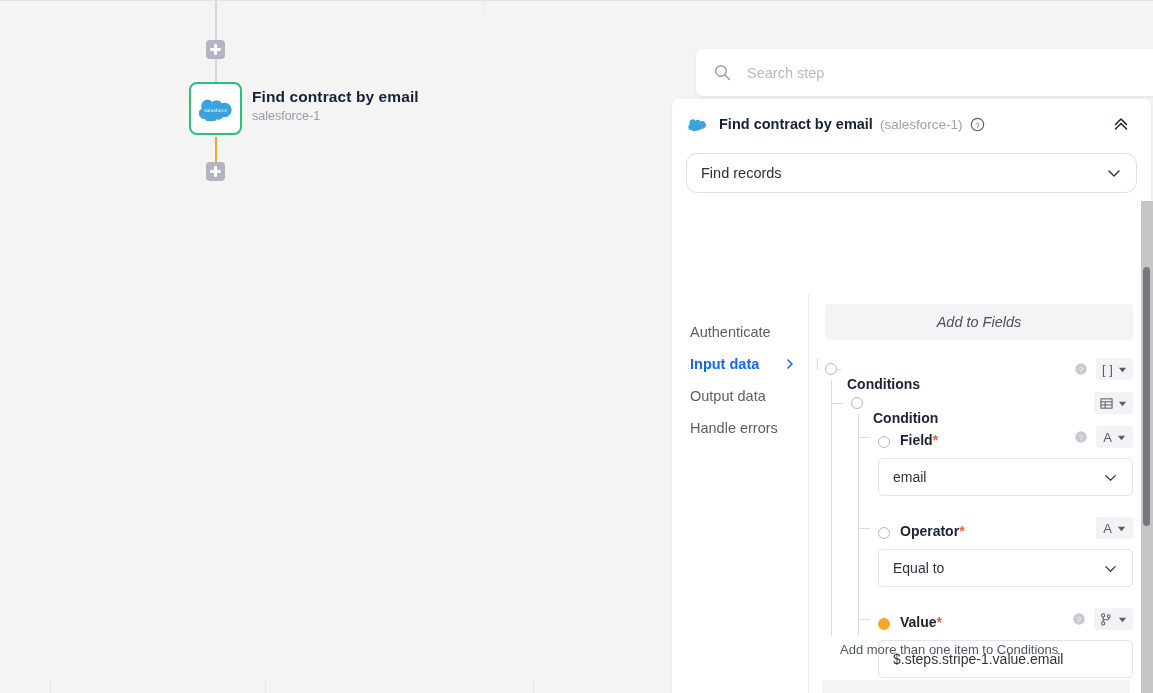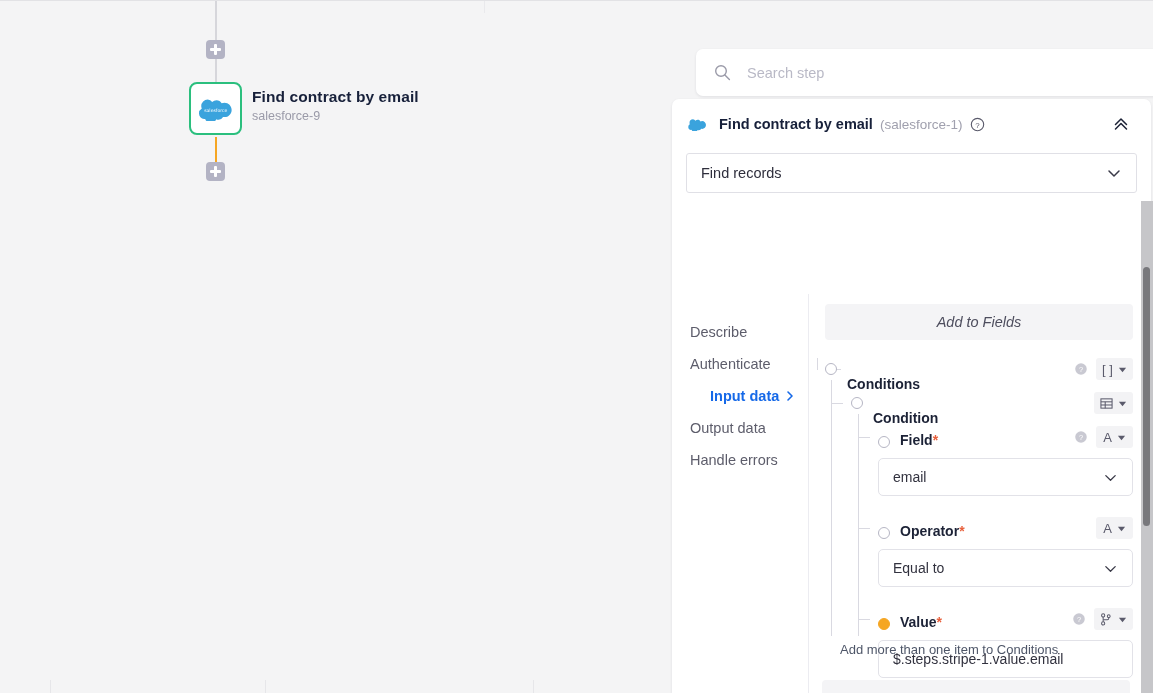--- a/index.html
+++ b/index.html
@@ -164,21 +164,21 @@
     margin-left: auto;
     cursor: pointer;
     display: flex;
     padding: 4px;
   }
 
   .action-select {
     margin: 4px 14px 0 14px;
     height: 40px;
     border: 1px solid #e0e0e6;
-    border-radius: 3px;
+    border-radius: 11px;
     display: flex;
     align-items: center;
     padding: 0 14px;
     cursor: pointer;
     background: #fff;
   }
   .action-select-label {
     font-size: 14.5px;
     color: #2e2e3c;
   }
@@ -203,21 +203,20 @@
     align-items: center;
     height: 32px;
     padding: 0 12px 0 18px;
     font-size: 14.5px;
     color: #5d5d6b;
     cursor: pointer;
   }
   .tab-item.active {
     color: #1669e8;
     font-weight: bold;
-    margin-left: 20px;
   }
   .tab-item .tab-caret { margin-left: auto; display: flex; }
 
   .content-col {
     flex: 1 1 auto;
     position: relative;
     padding: 0 18px 0 16px;
     overflow: hidden;
   }
 
@@ -371,21 +370,21 @@
       <span style="display:flex">
         <svg width="34" height="24" viewBox="0 0 34 24">
           <path d="M13.2 5.1a5.9 5.9 0 0 1 4.3-1.85c2.2 0 4.1 1.22 5.1 3.04a7.1 7.1 0 0 1 2.9-.62c3.95 0 7.15 3.24 7.15 7.23s-3.2 7.22-7.15 7.22c-.48 0-.95-.05-1.4-.14a5.23 5.23 0 0 1-4.58 2.7c-.8 0-1.56-.18-2.24-.51a6 6 0 0 1-5.5 3.58 6 6 0 0 1-5.6-3.85 5.5 5.5 0 0 1-1.14.12A5.58 5.58 0 0 1 0 16.4a5.6 5.6 0 0 1 2.77-4.85 6.45 6.45 0 0 1-.53-2.58A6.47 6.47 0 0 1 8.7 2.5a6.43 6.43 0 0 1 4.5 2.6z" fill="#3AA3DD"></path>
           <text x="16.8" y="14.6" font-family="DejaVu Sans, sans-serif" font-size="4.6" fill="#ffffff" text-anchor="middle">salesforce</text>
         </svg>
       </span>
     </div>
 
     <div class="node-label-wrap">
       <div class="node-title">Find contract by email</div>
-      <div class="node-sub">salesforce-9</div>
+      <div class="node-sub">salesforce-1</div>
     </div>
 
     <div class="edge edge-orange" style="left:215px; top:136px; height:26px;"></div>
 
     <div class="plus-handle" style="left:206px; top:161px;"></div>
   </div>
 
   <div id="right-panel">
 
     <div class="search-card">
@@ -428,23 +427,20 @@
           <svg width="16" height="16" viewBox="0 0 16 16">
             <polyline points="3,6 8,11 13,6" fill="none" stroke="#3a3a48" stroke-width="1.5" stroke-linecap="round" stroke-linejoin="round"></polyline>
           </svg>
         </span>
       </div>
 
       <div class="body-split">
 
         <div class="tabs-col">
           <div class="tab-item">
-            <span>Describe</span>
-          </div>
-          <div class="tab-item">
             <span>Authenticate</span>
           </div>
           <div class="tab-item active">
             <span>Input data</span>
             <span class="tab-caret">
               <svg width="12" height="12" viewBox="0 0 12 12">
                 <polyline points="4,2 8,6 4,10" fill="none" stroke="#1669e8" stroke-width="1.6" stroke-linecap="round" stroke-linejoin="round"></polyline>
               </svg>
             </span>
           </div>

